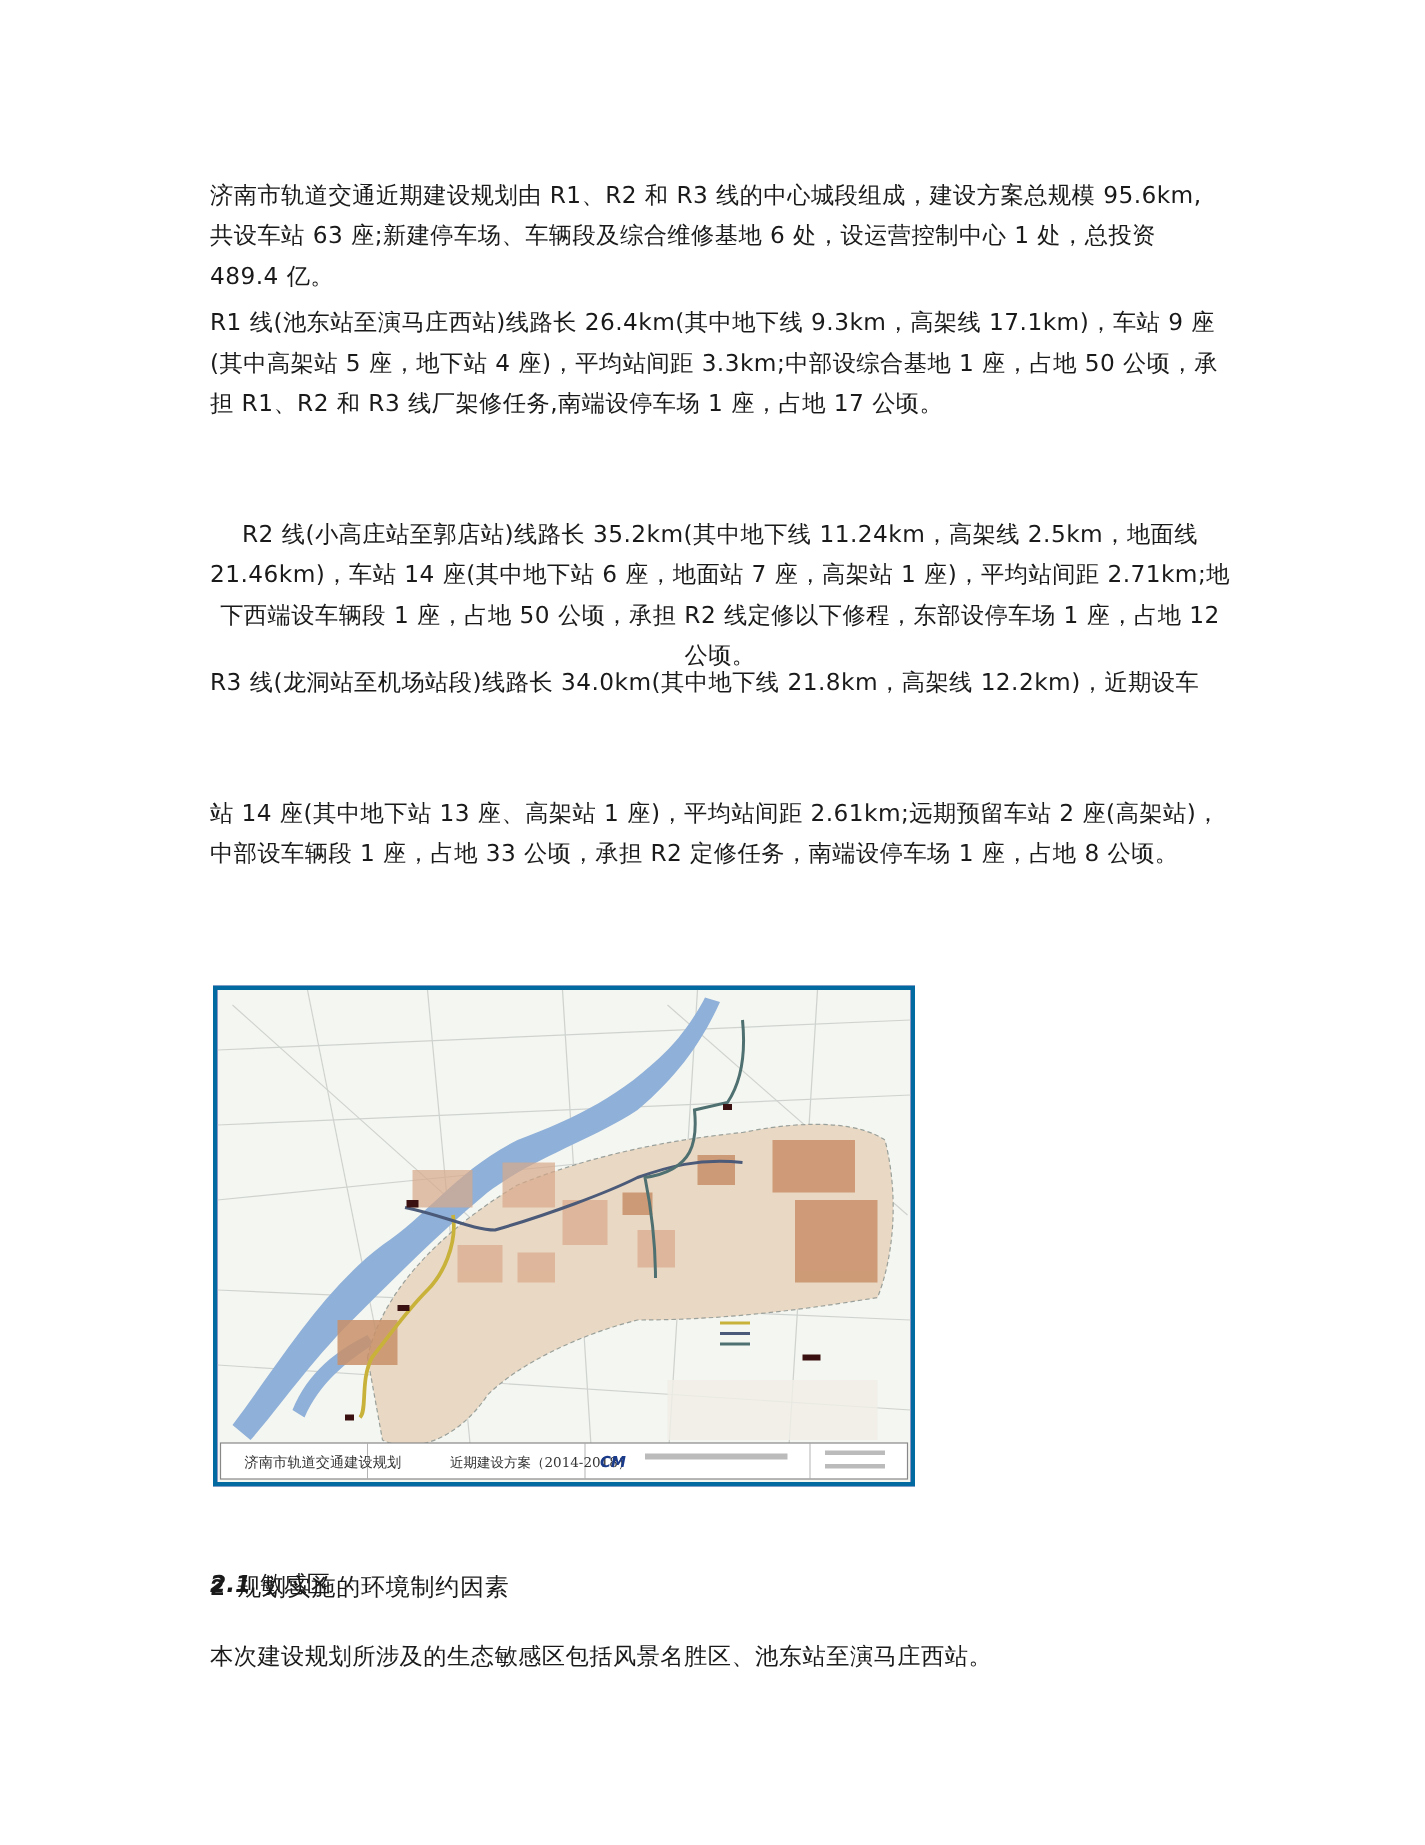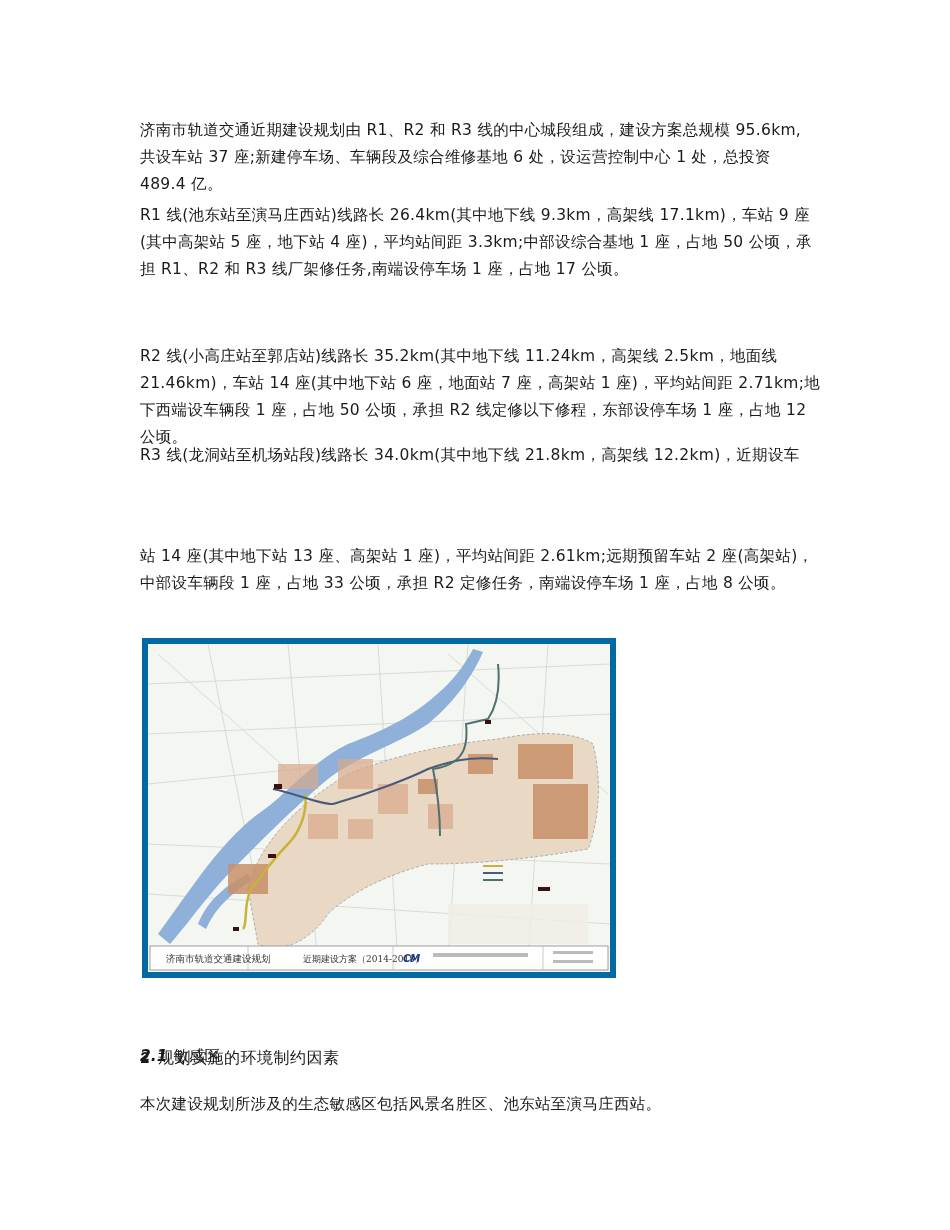--- a/index.html
+++ b/index.html
@@ -2,37 +2,37 @@
 <html><head>
 <meta charset="utf-8">
 <style>
   html, body { margin: 0; padding: 0; background: #ffffff; }
   body { width: 950px; height: 1230px; position: relative; overflow: hidden;
          font-family: "DejaVu Sans", "Liberation Sans", sans-serif; color: #1a1a1a; }
   .page { position: absolute; left: 140px; top: 0; width: 680px; }
   p.para { margin: 0; font-size: 15.5px; line-height: 27px; letter-spacing: 0.3px; }
   .p1 { position: absolute; top: 117px; }
   .p2 { position: absolute; top: 202px; }
-  .p3 { position: absolute; top: 343px; }
+  .p3 { position: absolute; top: 343px; text-align: center; }
   .p4 { position: absolute; top: 442px; }
-  .p5 { position: absolute; top: 543px; }
-  .figure { position: absolute; top: 638px; left: 2px; width: 462px; height: 328px;
-            border: 6px solid #0369a1; background: #f9a8d4; overflow: hidden; }
+  .p5 { position: absolute; top: 529px; }
+  .figure { position: absolute; top: 657px; left: 2px; width: 462px; height: 328px;
+            border: 3px solid #0369a1; background: #f9a8d4; overflow: hidden; }
   .figure svg { display: block; }
   .h2 { position: absolute; top: 1048px; margin: 0; font-size: 16px; font-weight: normal; letter-spacing: 0.5px; font-family: Liberation Mono, monospace; }
   .h2 .num { font-weight: bold; margin-right: 8px; }
   .h3 { position: absolute; top: 1046px; margin: 0; font-size: 15.5px; font-weight: normal; }
   .h3 .num { font-weight: bold; margin-right: 6px; font-style: italic; }
   .p6 { position: absolute; top: 1091px; }
 </style>
 </head>
 <body>
 
 <div class="page">
-  <p class="para p1">济南市轨道交通近期建设规划由 R1、R2 和 R3 线的中心城段组成，建设方案总规模 95.6km, 共设车站 37 座;新建停车场、车辆段及综合维修基地 6 处，设运营控制中心 1 处，总投资 489.4 亿。</p>
+  <p class="para p1">济南市轨道交通近期建设规划由 R1、R2 和 R3 线的中心城段组成，建设方案总规模 95.6km, 共设车站 63 座;新建停车场、车辆段及综合维修基地 6 处，设运营控制中心 1 处，总投资 489.4 亿。</p>
   <p class="para p2">R1 线(池东站至演马庄西站)线路长 26.4km(其中地下线 9.3km，高架线 17.1km)，车站 9 座(其中高架站 5 座，地下站 4 座)，平均站间距 3.3km;中部设综合基地 1 座，占地 50 公顷，承担 R1、R2 和 R3 线厂架修任务,南端设停车场 1 座，占地 17 公顷。</p>
   <p class="para p3">R2 线(小高庄站至郭店站)线路长 35.2km(其中地下线 11.24km，高架线 2.5km，地面线 21.46km)，车站 14 座(其中地下站 6 座，地面站 7 座，高架站 1 座)，平均站间距 2.71km;地下西端设车辆段 1 座，占地 50 公顷，承担 R2 线定修以下修程，东部设停车场 1 座，占地 12 公顷。</p>
   <p class="para p4">R3 线(龙洞站至机场站段)线路长 34.0km(其中地下线 21.8km，高架线 12.2km)，近期设车</p>
   <p class="para p5">站 14 座(其中地下站 13 座、高架站 1 座)，平均站间距 2.61km;远期预留车站 2 座(高架站)，中部设车辆段 1 座，占地 33 公顷，承担 R2 定修任务，南端设停车场 1 座，占地 8 公顷。</p>
 
   <div class="figure">
     <svg width="462" height="328" viewBox="0 0 462 328" xmlns="http://www.w3.org/2000/svg">
       <rect x="0" y="0" width="462" height="328" fill="#f4f6f1"></rect>
 
       <g stroke="#cfd3cf" stroke-width="0.8" fill="none">

